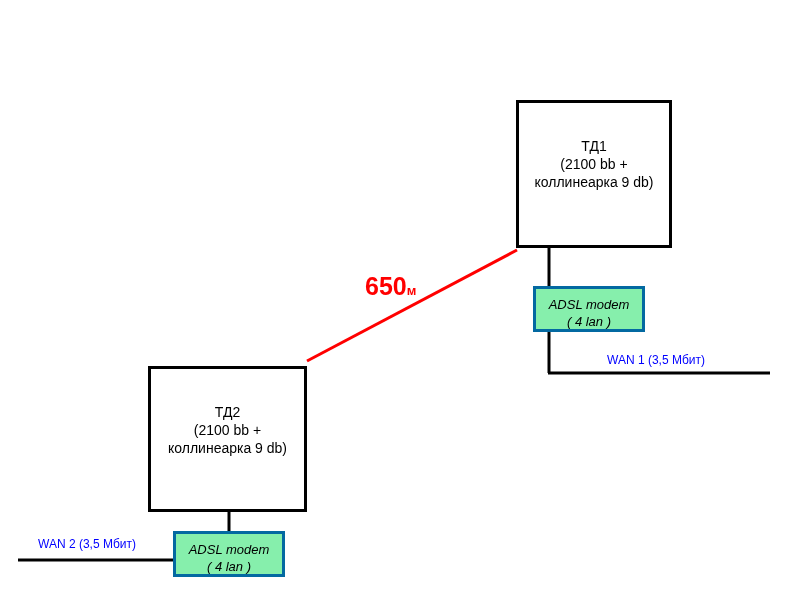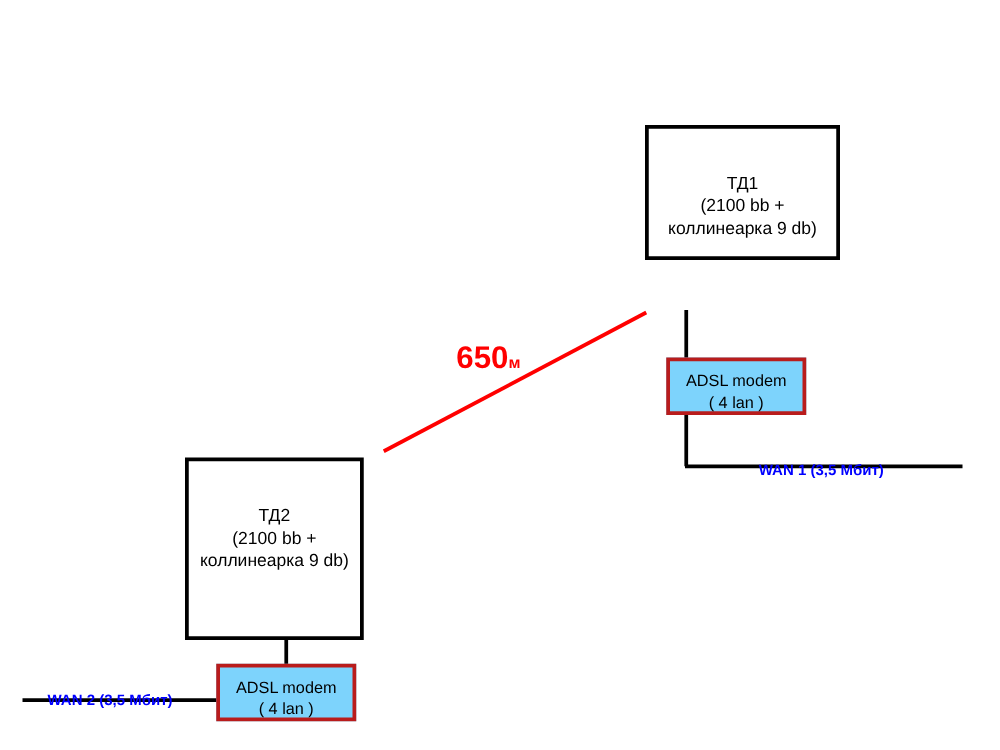--- a/index.html
+++ b/index.html
@@ -38,41 +38,41 @@
     line-height: 18px;
     white-space: pre-line;
     text-align: center;
   }
   .ap-text {
     top: 34px;
   }
   .modem-box {
     position: absolute;
     box-sizing: border-box;
-    border: 3px solid #b91c1c;
-    background: #7dd3fc;
+    border: 3px solid #0369a1;
+    background: #86efac;
+    font-style: italic;
   }
   .modem-text {
     position: absolute;
     left: 0;
     right: 0;
     top: 7px;
     color: #000000;
     font-size: 13px;
     line-height: 17px;
     white-space: pre-line;
     text-align: center;
   }
   .wan-label {
     position: absolute;
     color: #0000ff;
     font-size: 12px;
-    font-weight: bold;
+    font-weight: normal;
     white-space: nowrap;
-    margin-top: 16px;
   }
   .distance-label {
     position: absolute;
     color: #ff0000;
     font-weight: bold;
     white-space: nowrap;
   }
   .distance-value {
     font-size: 25px;
   }
@@ -92,38 +92,38 @@
     <line x1="549" y1="331" x2="549" y2="373" stroke="#000000" stroke-width="3"></line>
     <line x1="548" y1="373" x2="770" y2="373" stroke="#000000" stroke-width="3"></line>
 
     <line x1="229" y1="511" x2="229" y2="532" stroke="#000000" stroke-width="3"></line>
 
     <line x1="18" y1="560" x2="175" y2="560" stroke="#000000" stroke-width="3"></line>
 
     <line x1="307" y1="361" x2="517" y2="250" stroke="#ff0000" stroke-width="3"></line>
   </svg>
 
-  <div class="node-box" style="left:516px; top:100px; width:156px; height:108px;">
+  <div class="node-box" style="left:516px; top:100px; width:156px; height:148px;">
     <div class="node-text ap-text">ТД1
 (2100 bb +
 коллинеарка 9 db)</div>
   </div>
 
   <div class="modem-box" style="left:533px; top:286px; width:112px; height:46px;">
     <div class="modem-text">ADSL modem
 ( 4 lan )</div>
   </div>
 
   <div class="wan-label" style="left:607px; top:353px;">WAN 1 (3,5 Мбит)</div>
 
   <div class="distance-label" style="left:365px; top:272px;">
     <span class="distance-value">650</span><span class="distance-unit">м</span>
   </div>
 
-  <div class="node-box" style="left:148px; top:366px; width:143px; height:146px;">
+  <div class="node-box" style="left:148px; top:366px; width:159px; height:146px;">
     <div class="node-text ap-text">ТД2
 (2100 bb +
 коллинеарка 9 db)</div>
   </div>
 
   <div class="modem-box" style="left:173px; top:531px; width:112px; height:46px;">
     <div class="modem-text">ADSL modem
 ( 4 lan )</div>
   </div>
 

